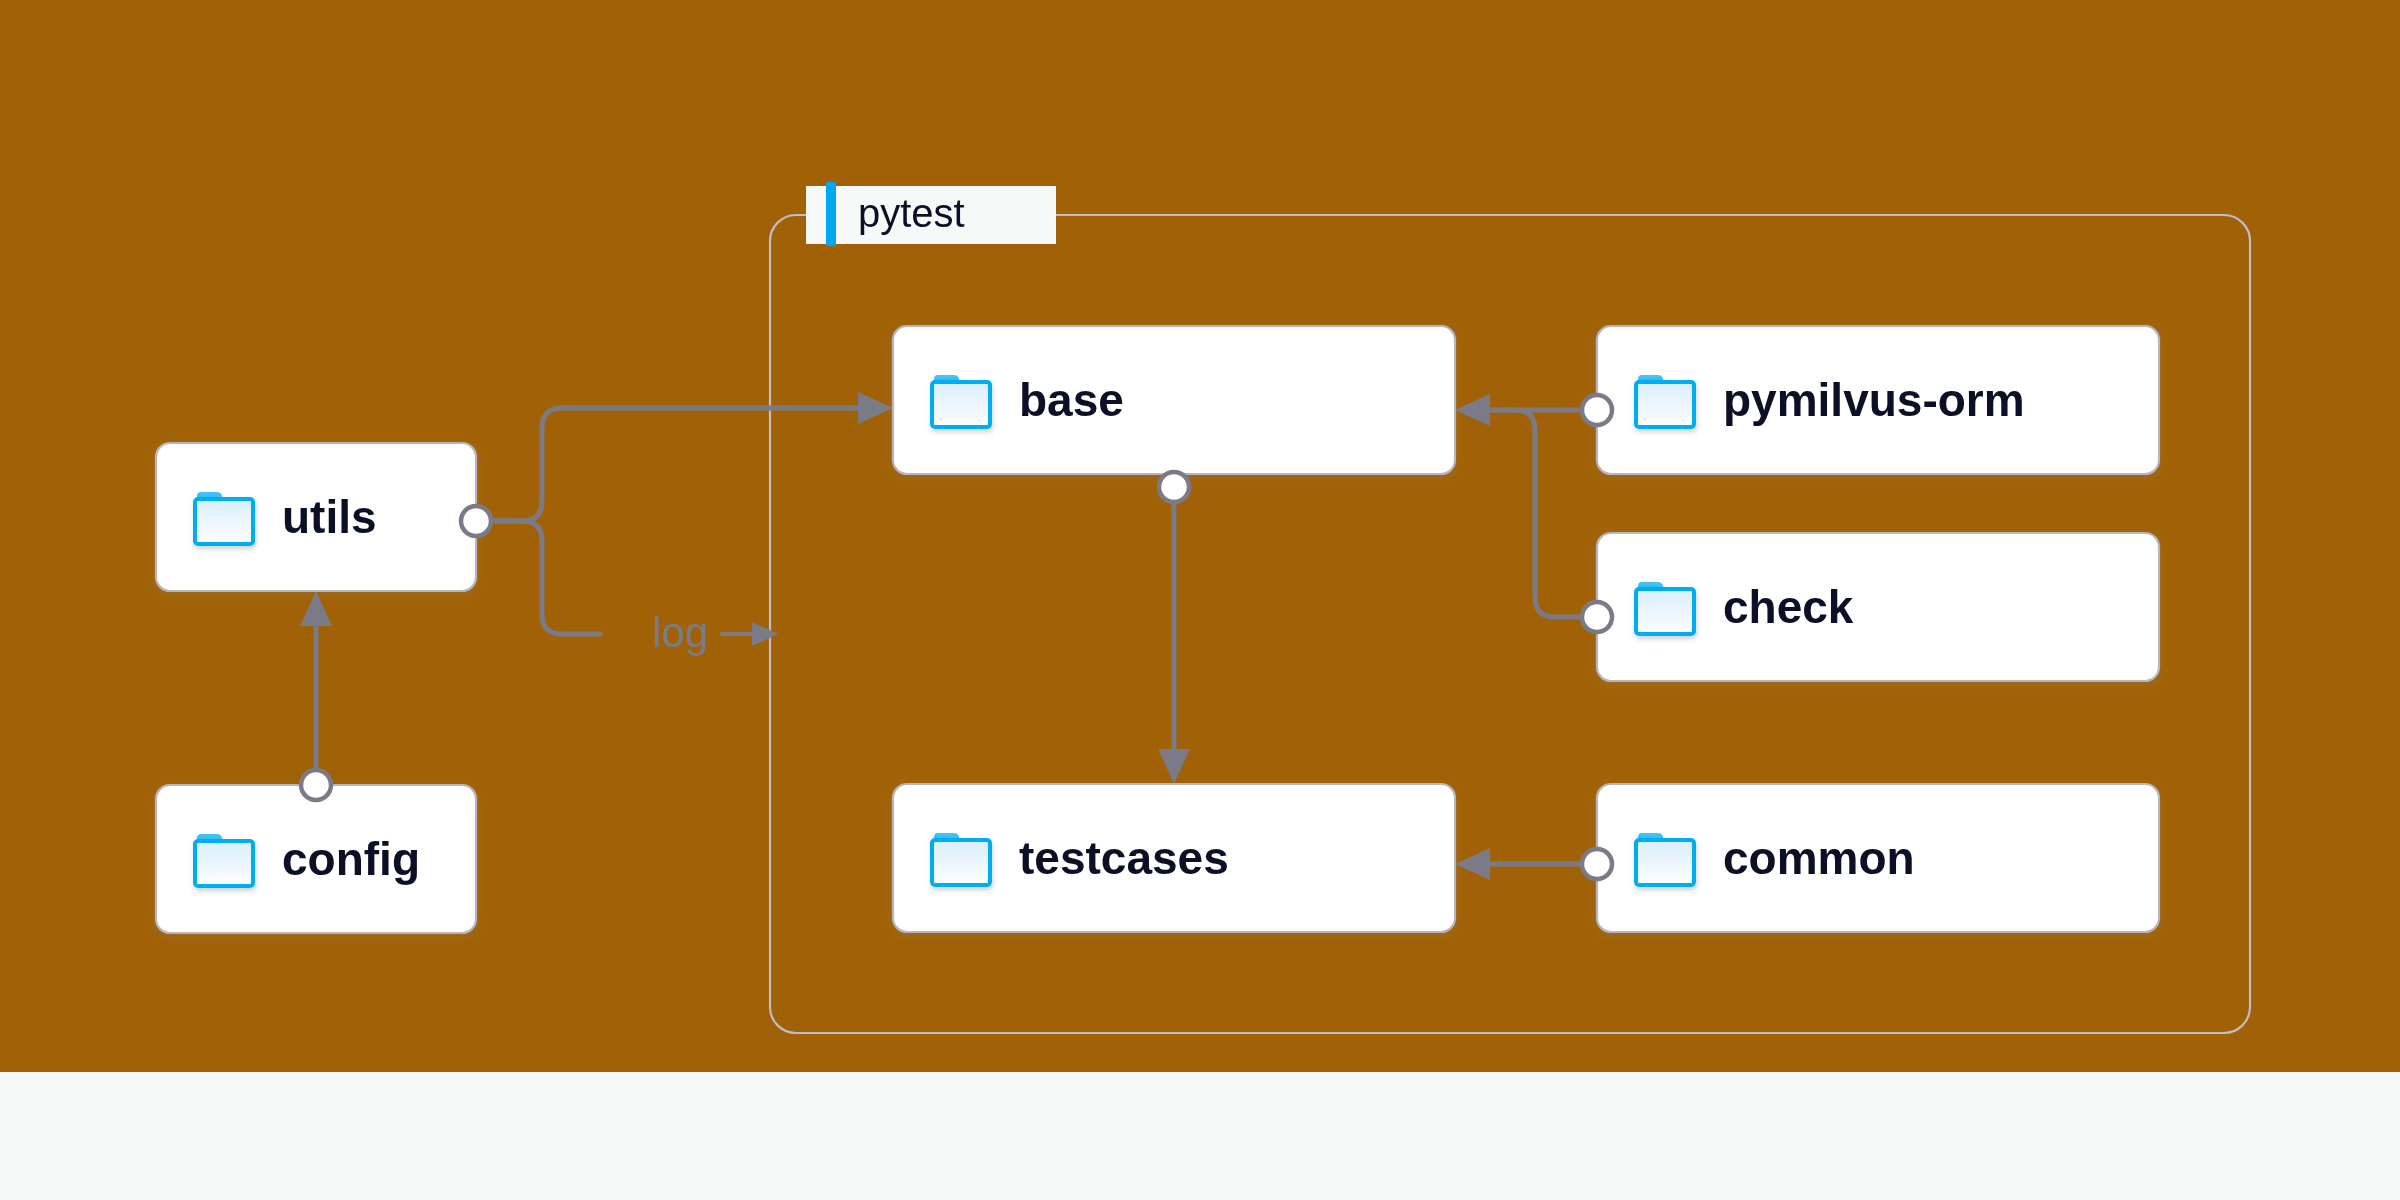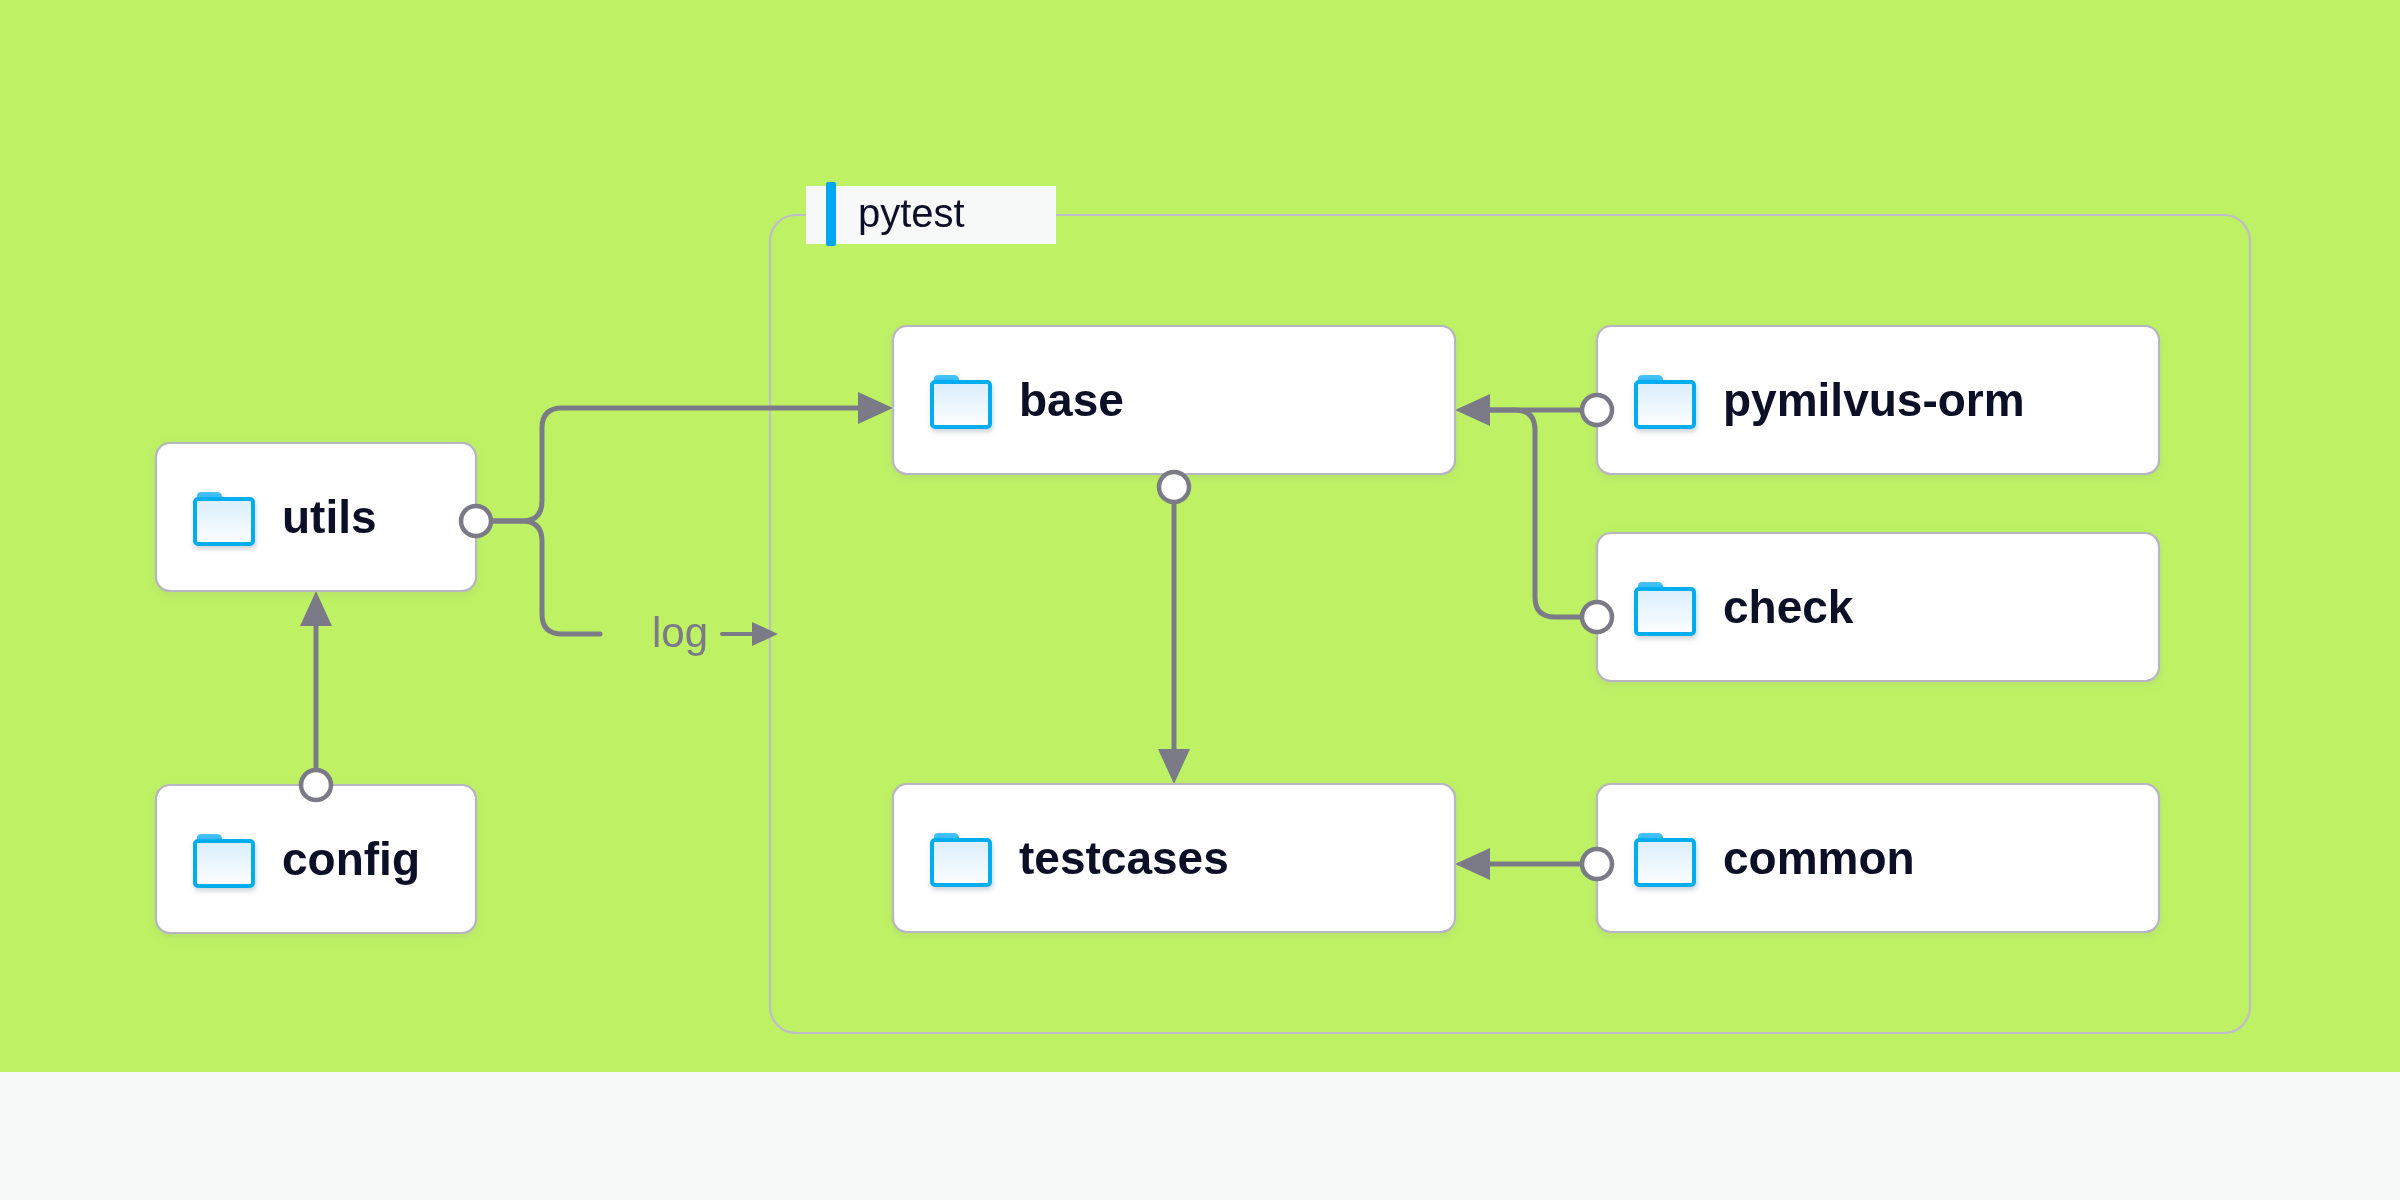--- a/index.html
+++ b/index.html
@@ -10,21 +10,21 @@
   body {
     width: 2400px;
     height: 1200px;
     font-family: "Liberation Sans", sans-serif;
     overflow: hidden;
   }
   #stage {
     position: relative;
     width: 2400px;
     height: 1072px;
-    background: #bef264;
+    background: #a16207;
   }
   svg.diagram {
     position: absolute;
     left: 0;
     top: 0;
     width: 2400px;
     height: 1200px;
     display: block;
   }
   .node-box {

